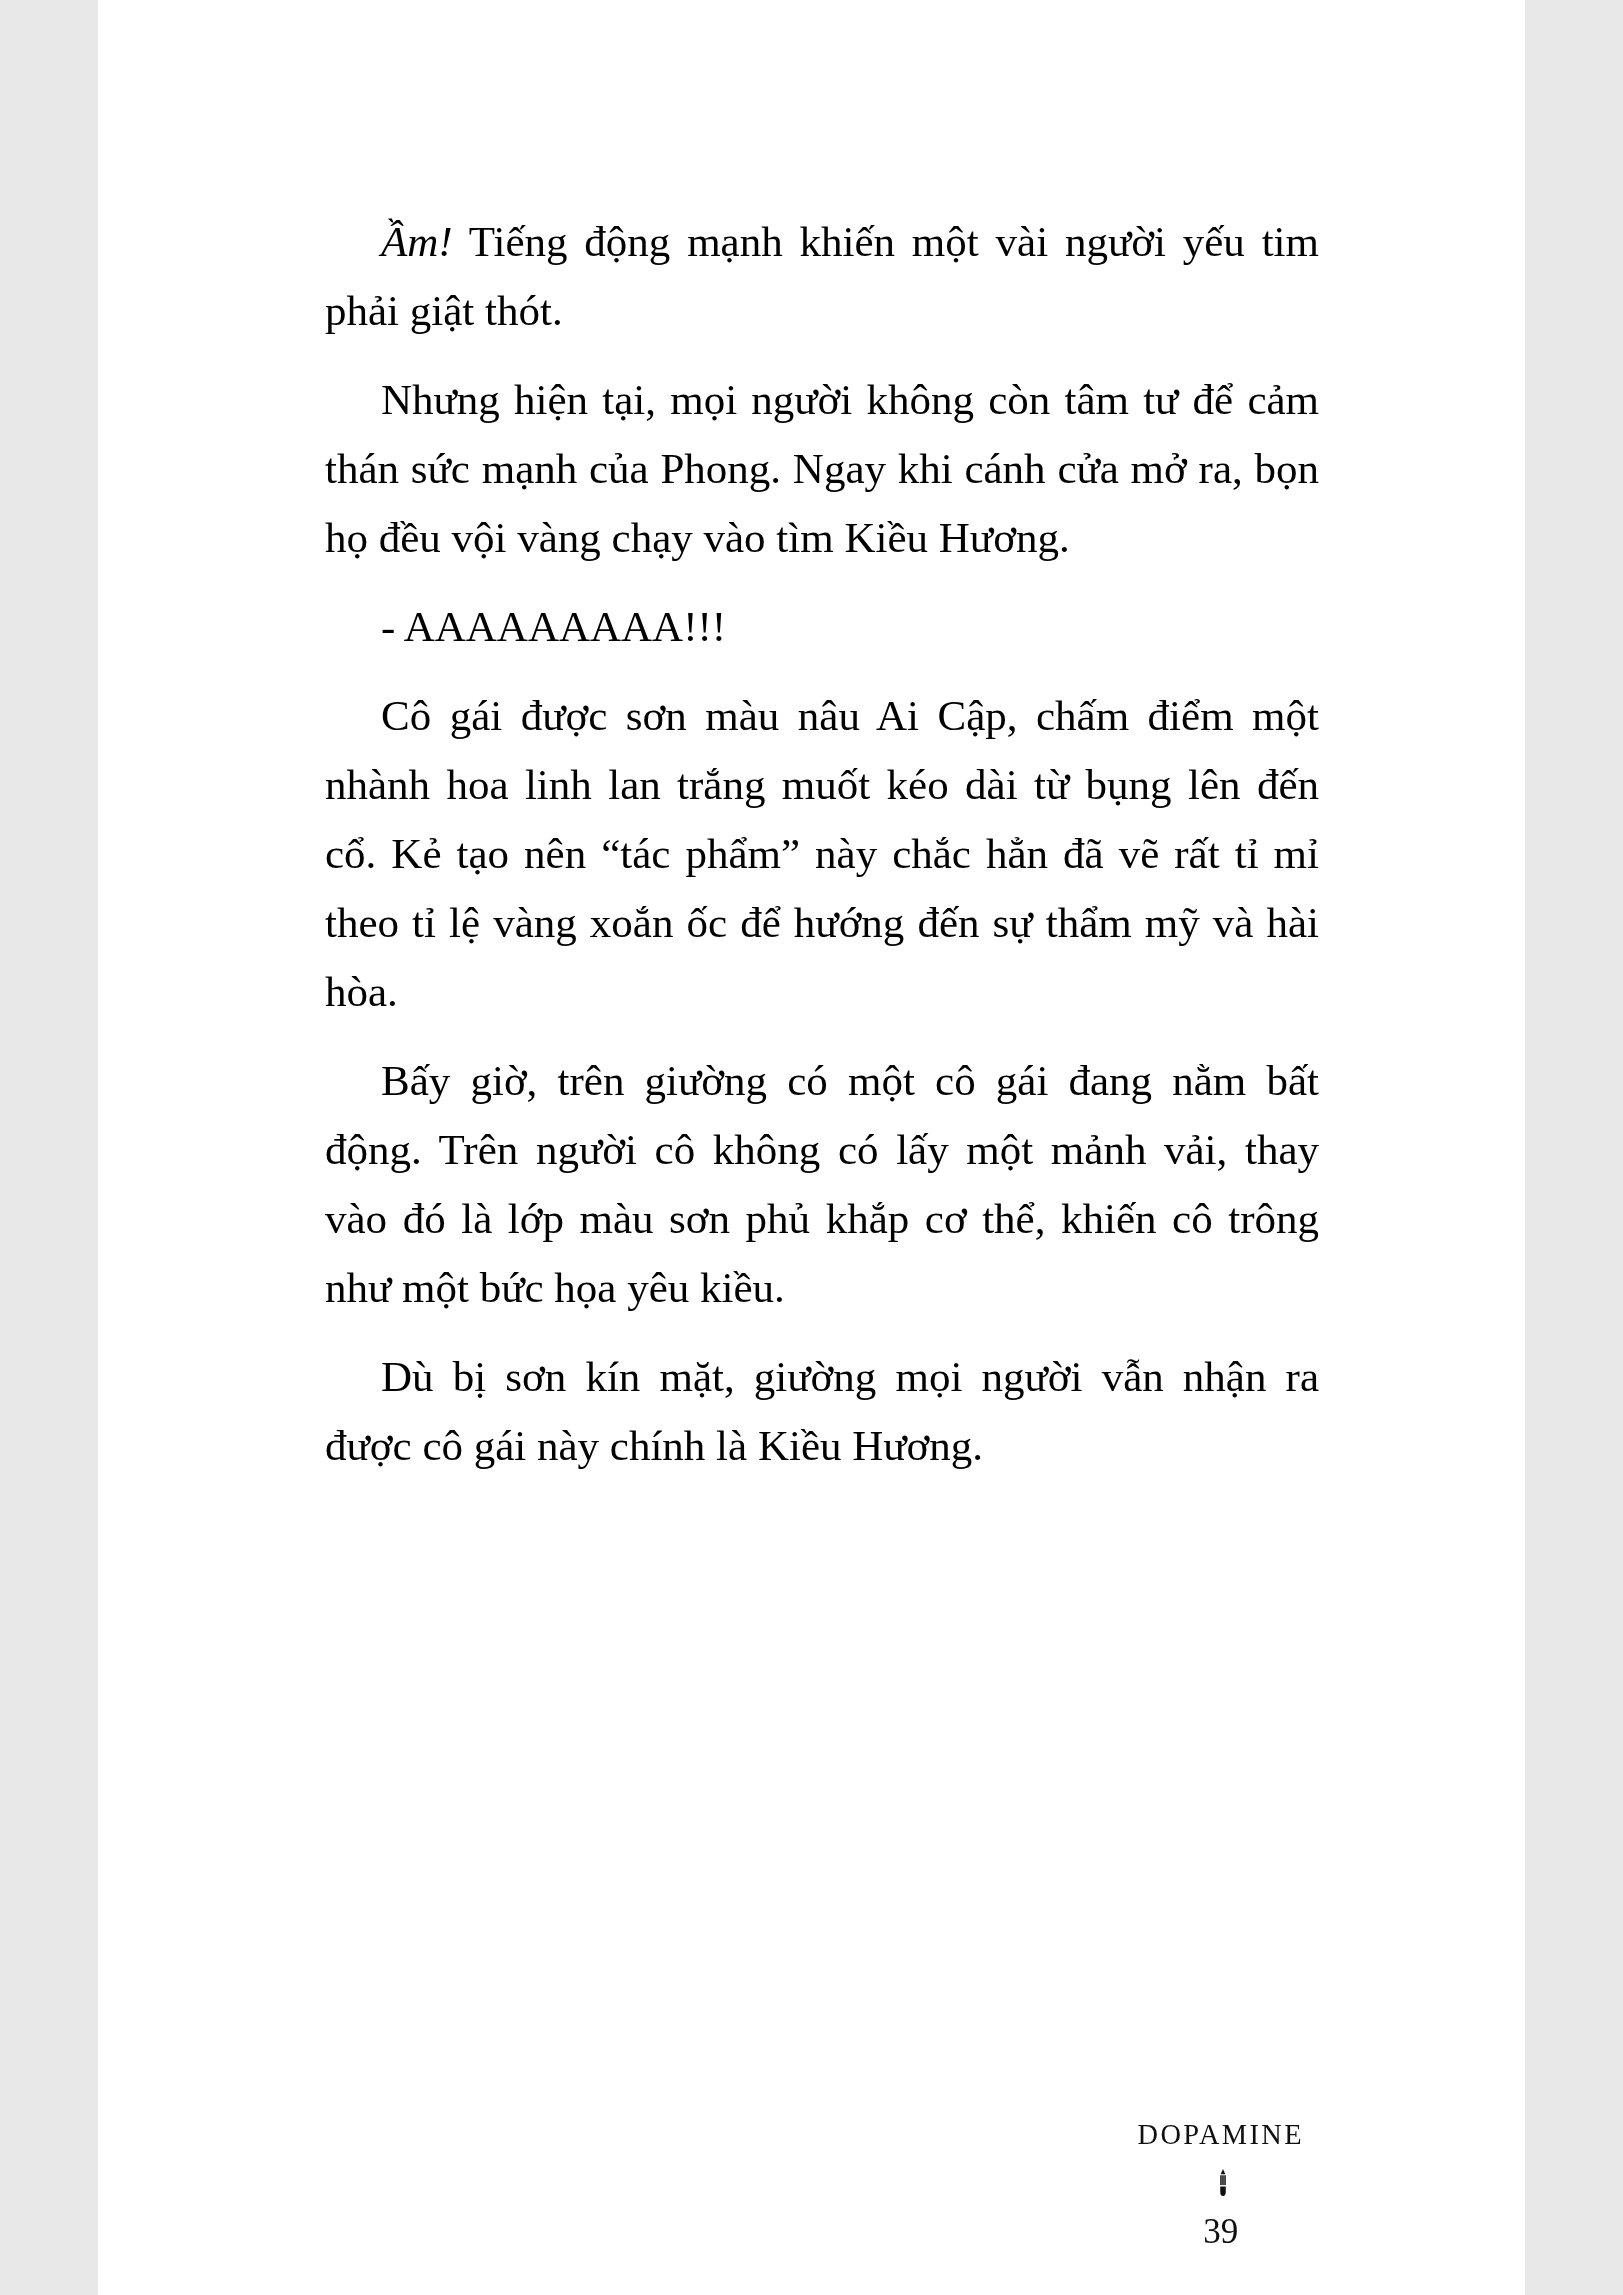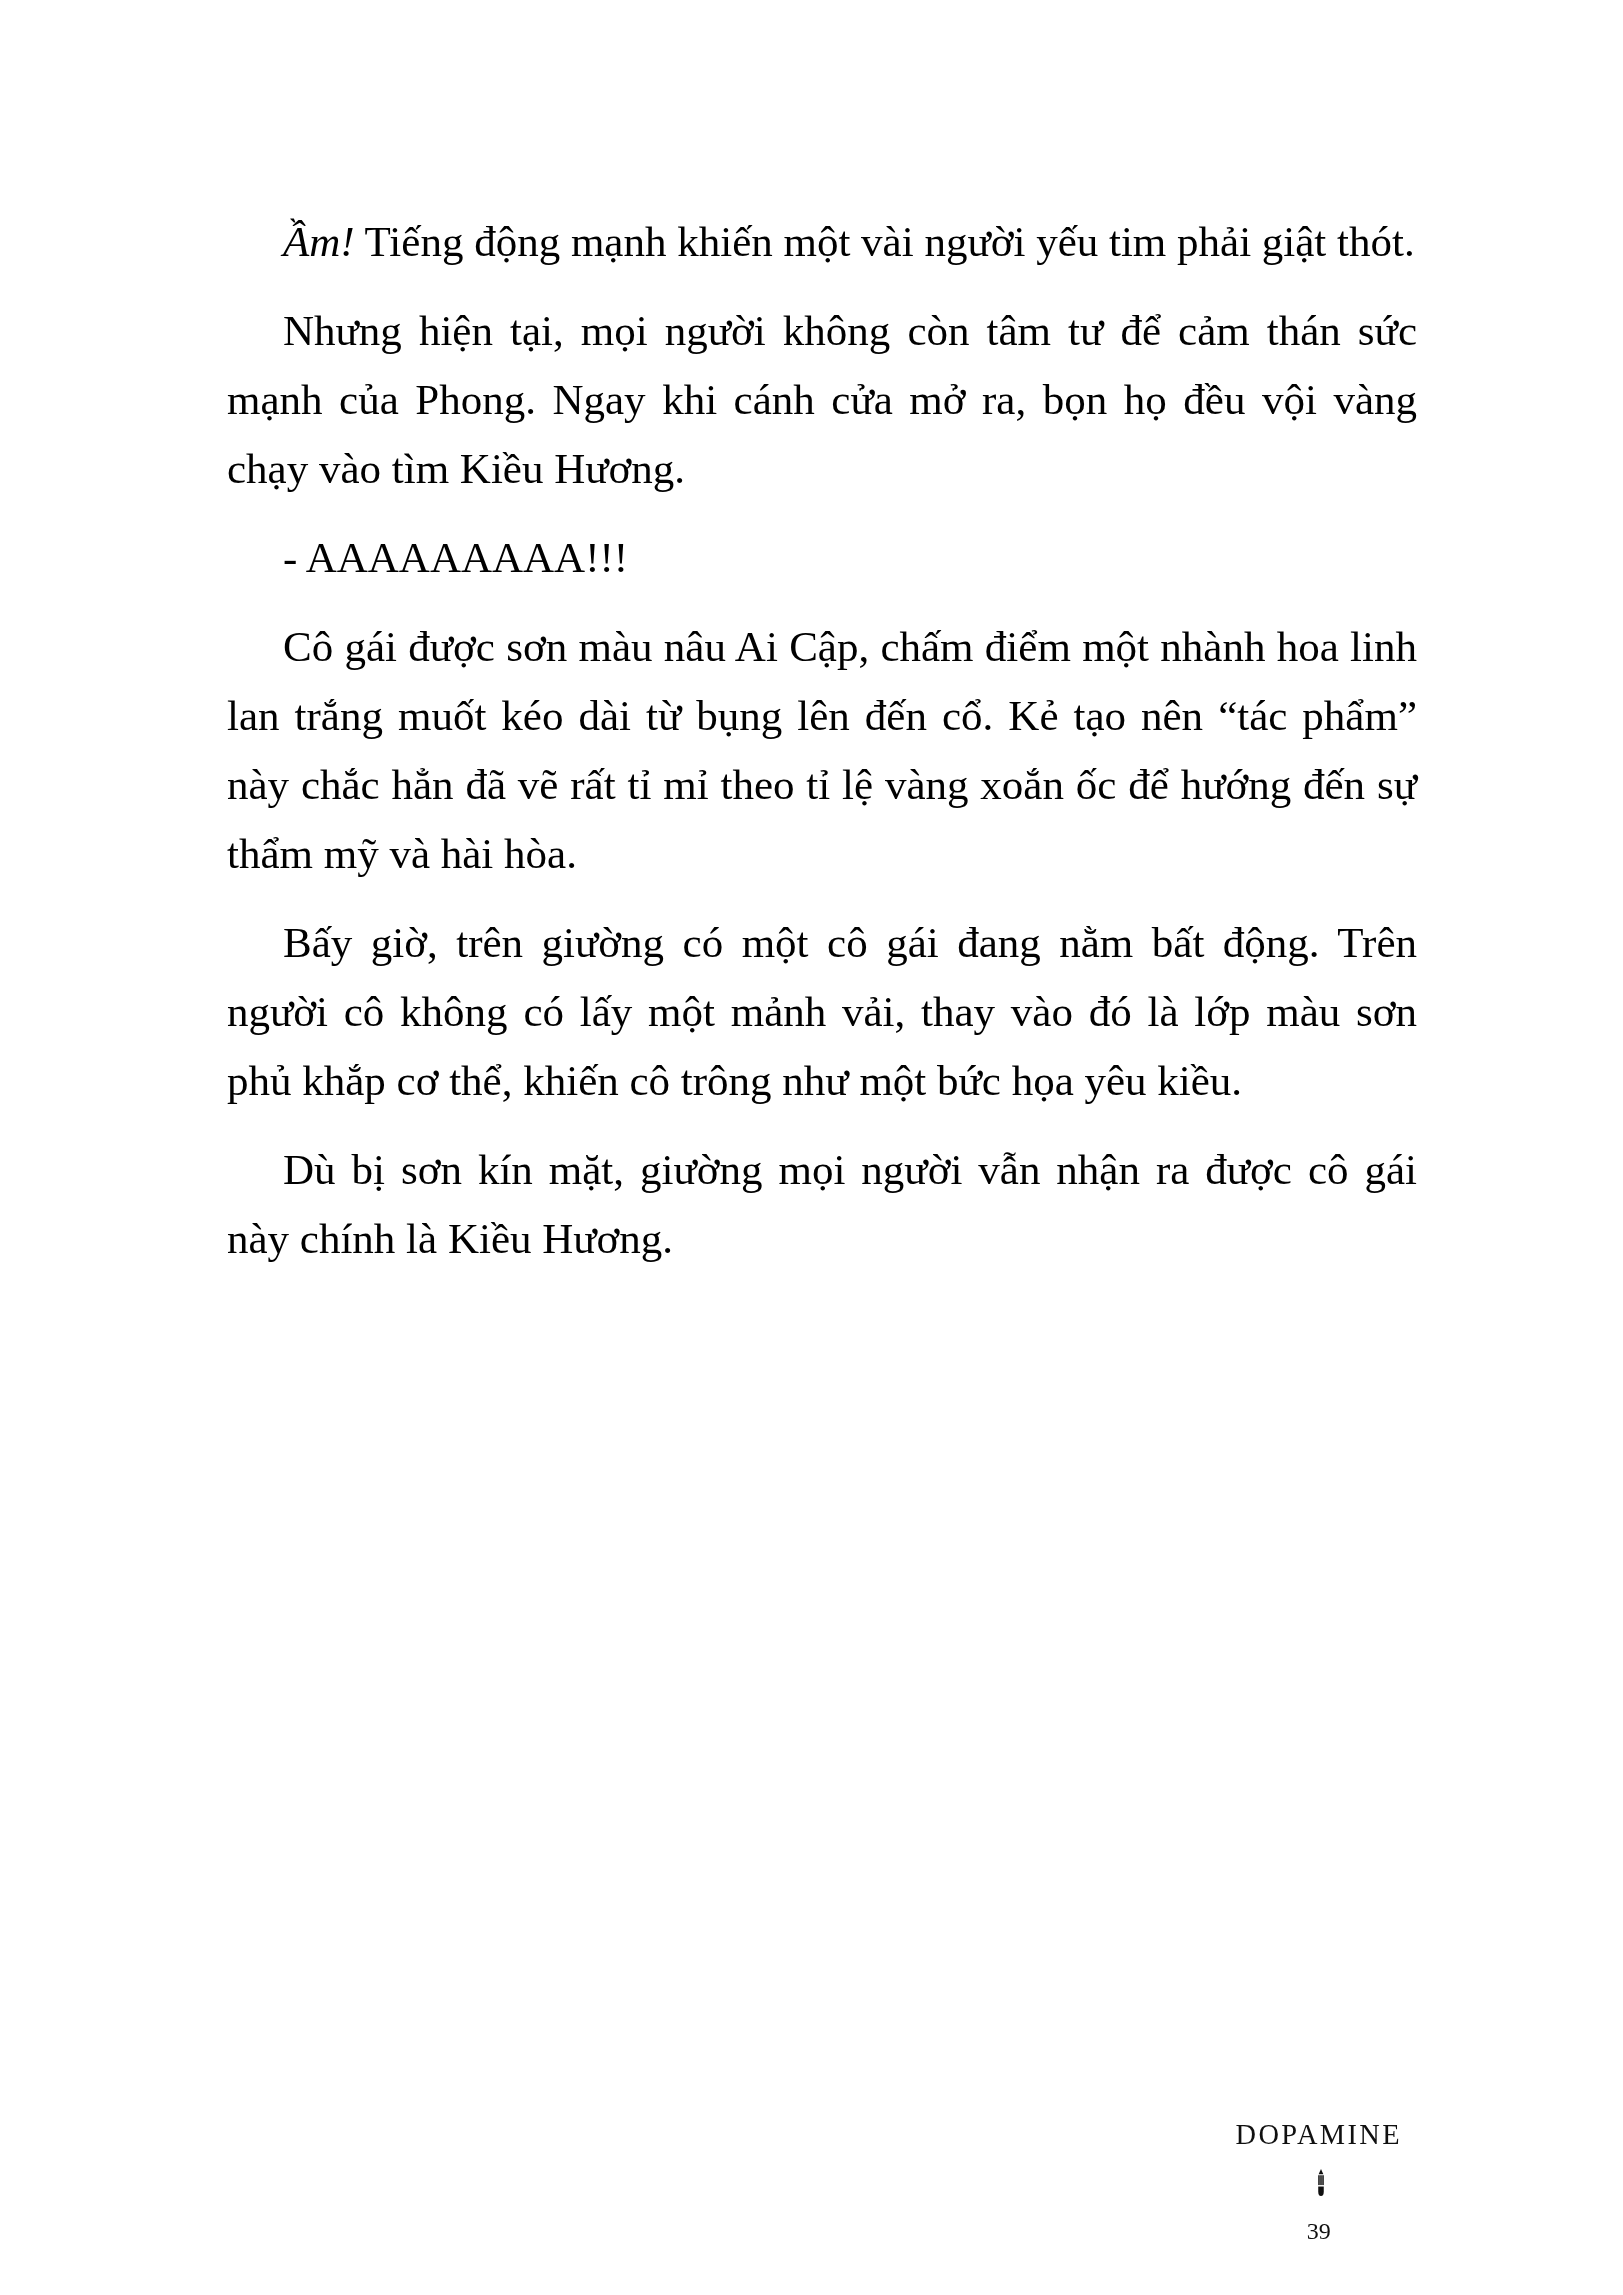--- a/index.html
+++ b/index.html
@@ -2,21 +2,21 @@
 <html style="font-size:7.6px"><head>
 <meta charset="utf-8">
 <style>
   html, body {
     margin: 0;
     padding: 0;
     background: #e8e8e8;
   }
   .page {
     position: relative;
-    width: 1623px;
+    width: 1427px;
     height: 2295px;
     margin: 0 auto;
     background: #ffffff;
     color: #000000;
     box-sizing: border-box;
     padding: 207px 206px 0 227px;
     font-family: "Liberation Serif", serif;
     font-size: 43px;
     line-height: 69px;
   }
@@ -43,21 +43,21 @@
     white-space: nowrap;
   }
   .pencil-icon {
     width: 8px;
     height: 27.5px;
     margin-left: 19px;
     margin-right: 14.2px;
     display: block;
   }
   .footer-page {
-    font-size: 24px;
+    font-size: 35px;
   }
 </style>
 </head>
 <body>
 
 <div class="page">
 
   <div class="body-text">
     <p class="para"><span class="lead-italic">Ầm!</span><span> Tiếng động mạnh khiến một vài người yếu tim phải giật thót.</span></p>
     <p class="para"><span>Nhưng hiện tại, mọi người không còn tâm tư để cảm thán sức mạnh của Phong. Ngay khi cánh cửa mở ra, bọn họ đều vội vàng chạy vào tìm Kiều Hương.</span></p>

